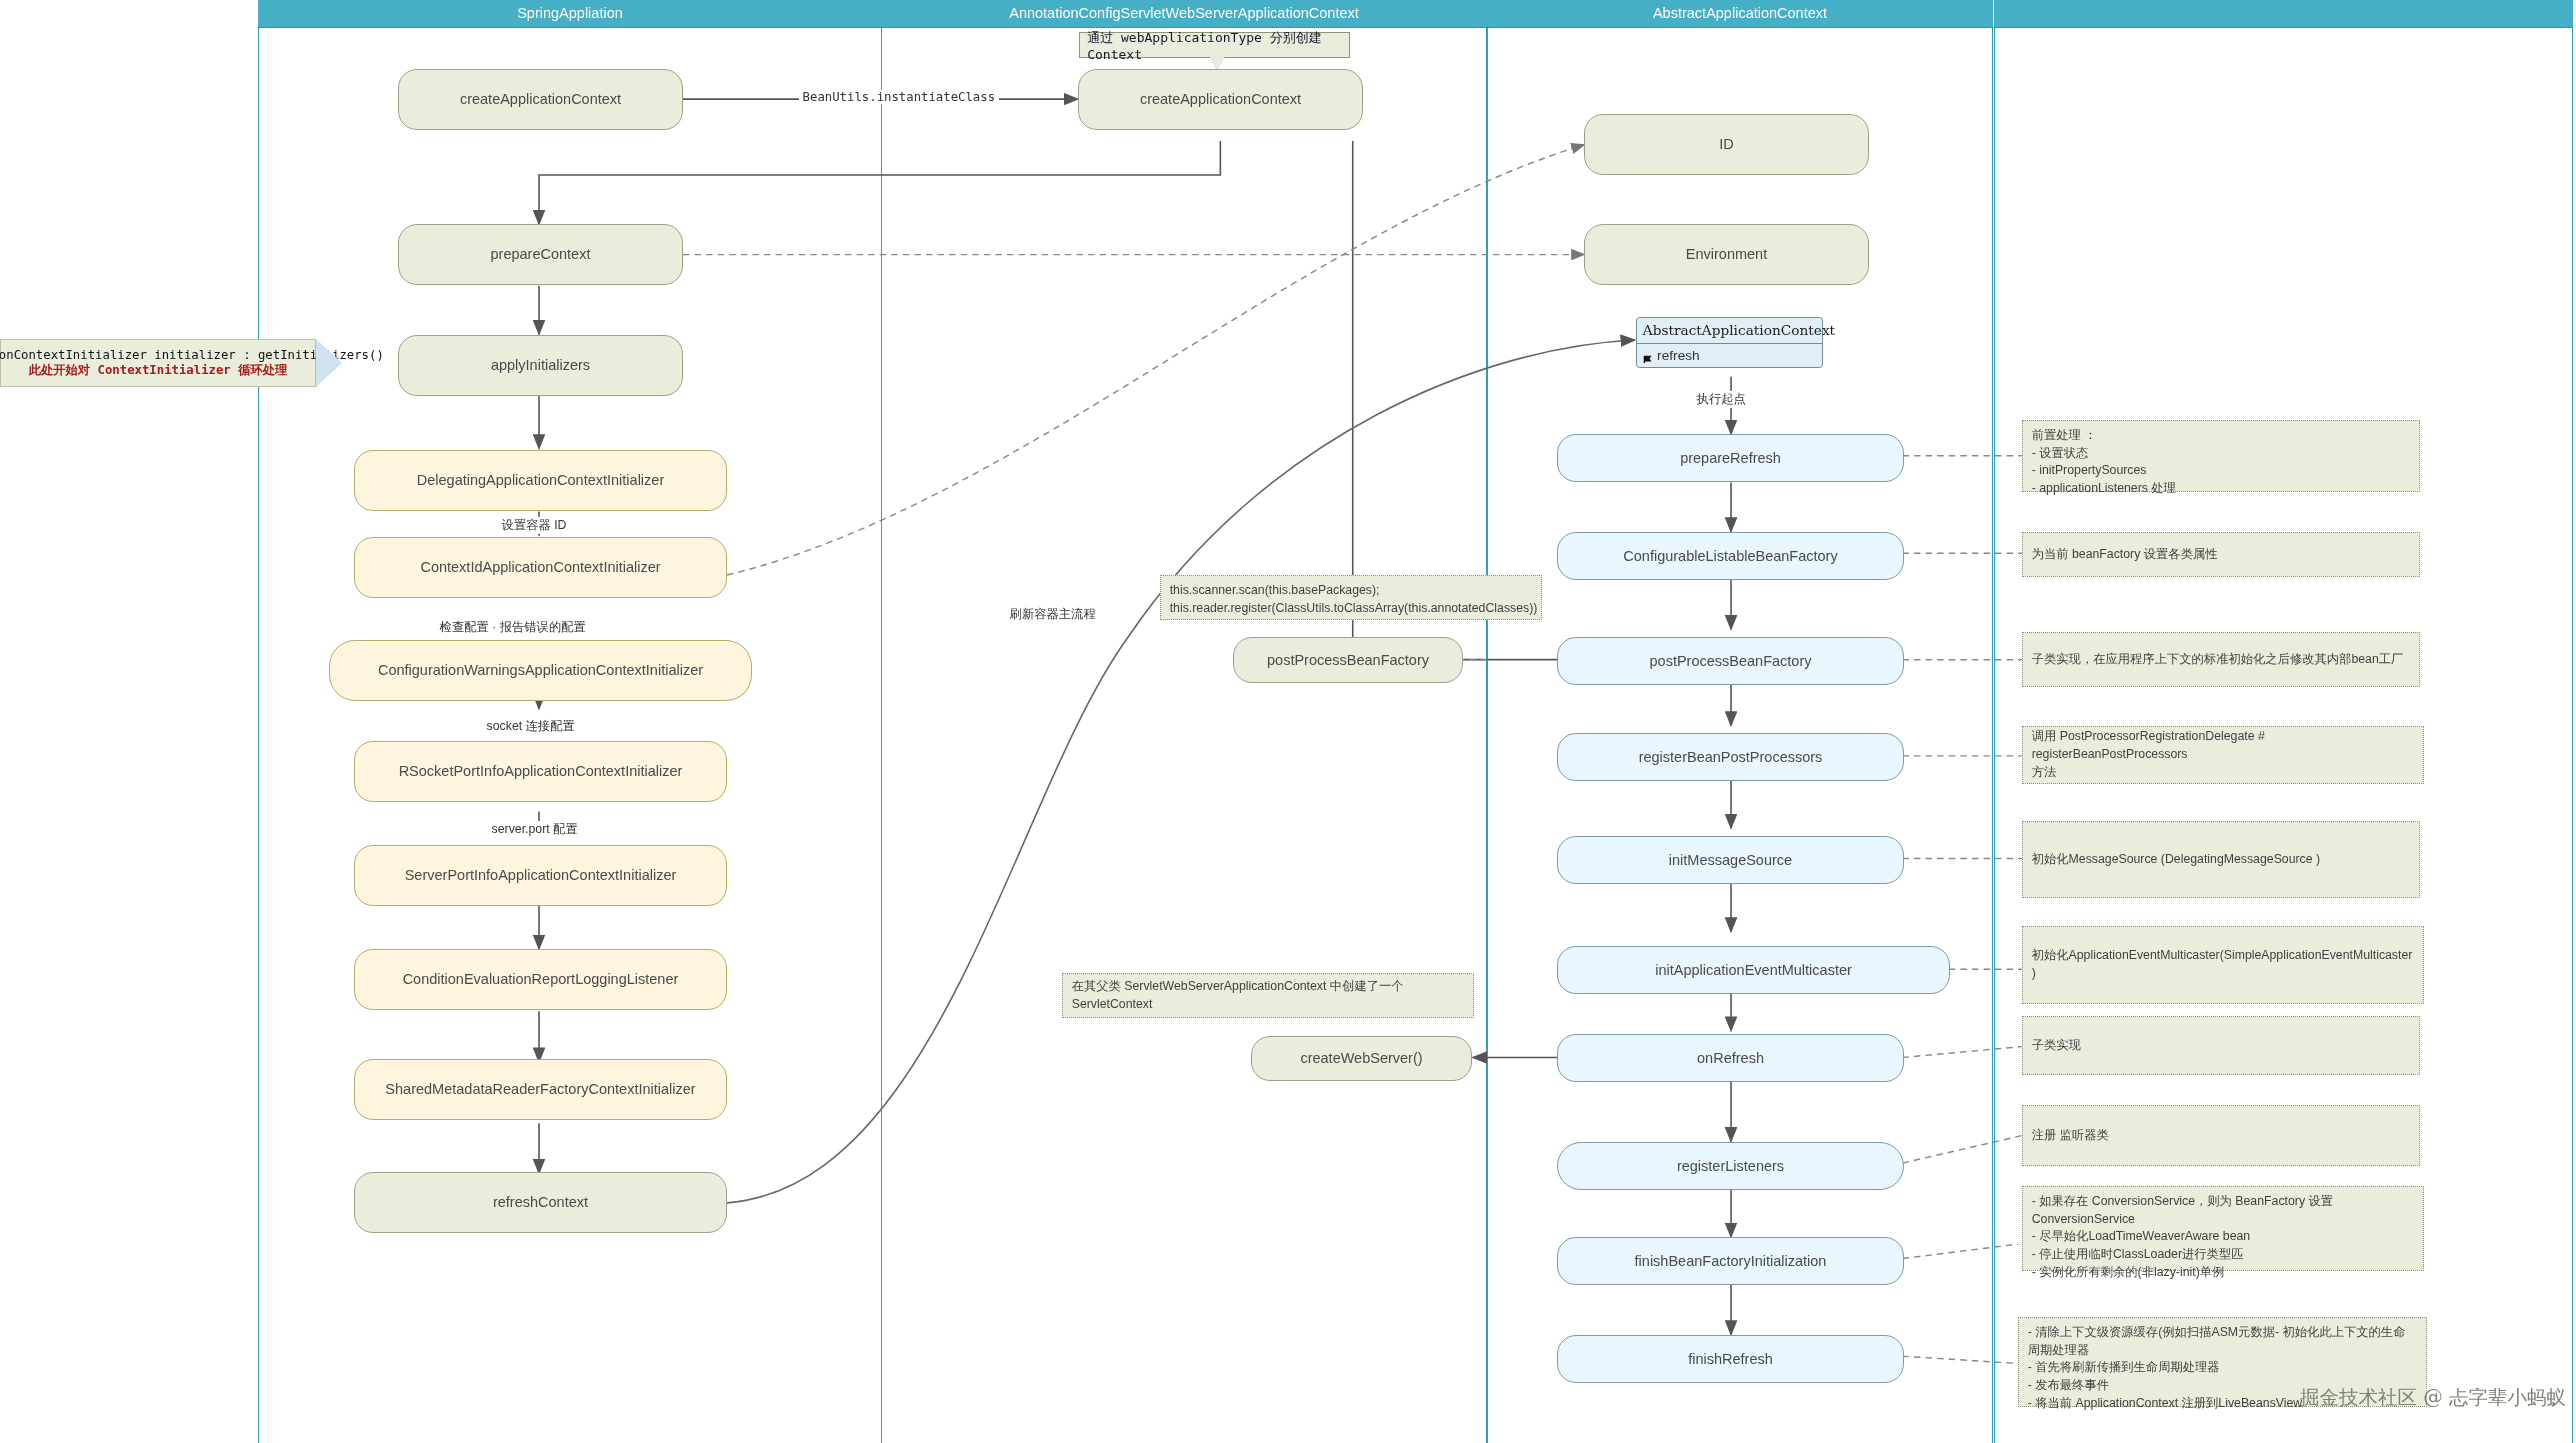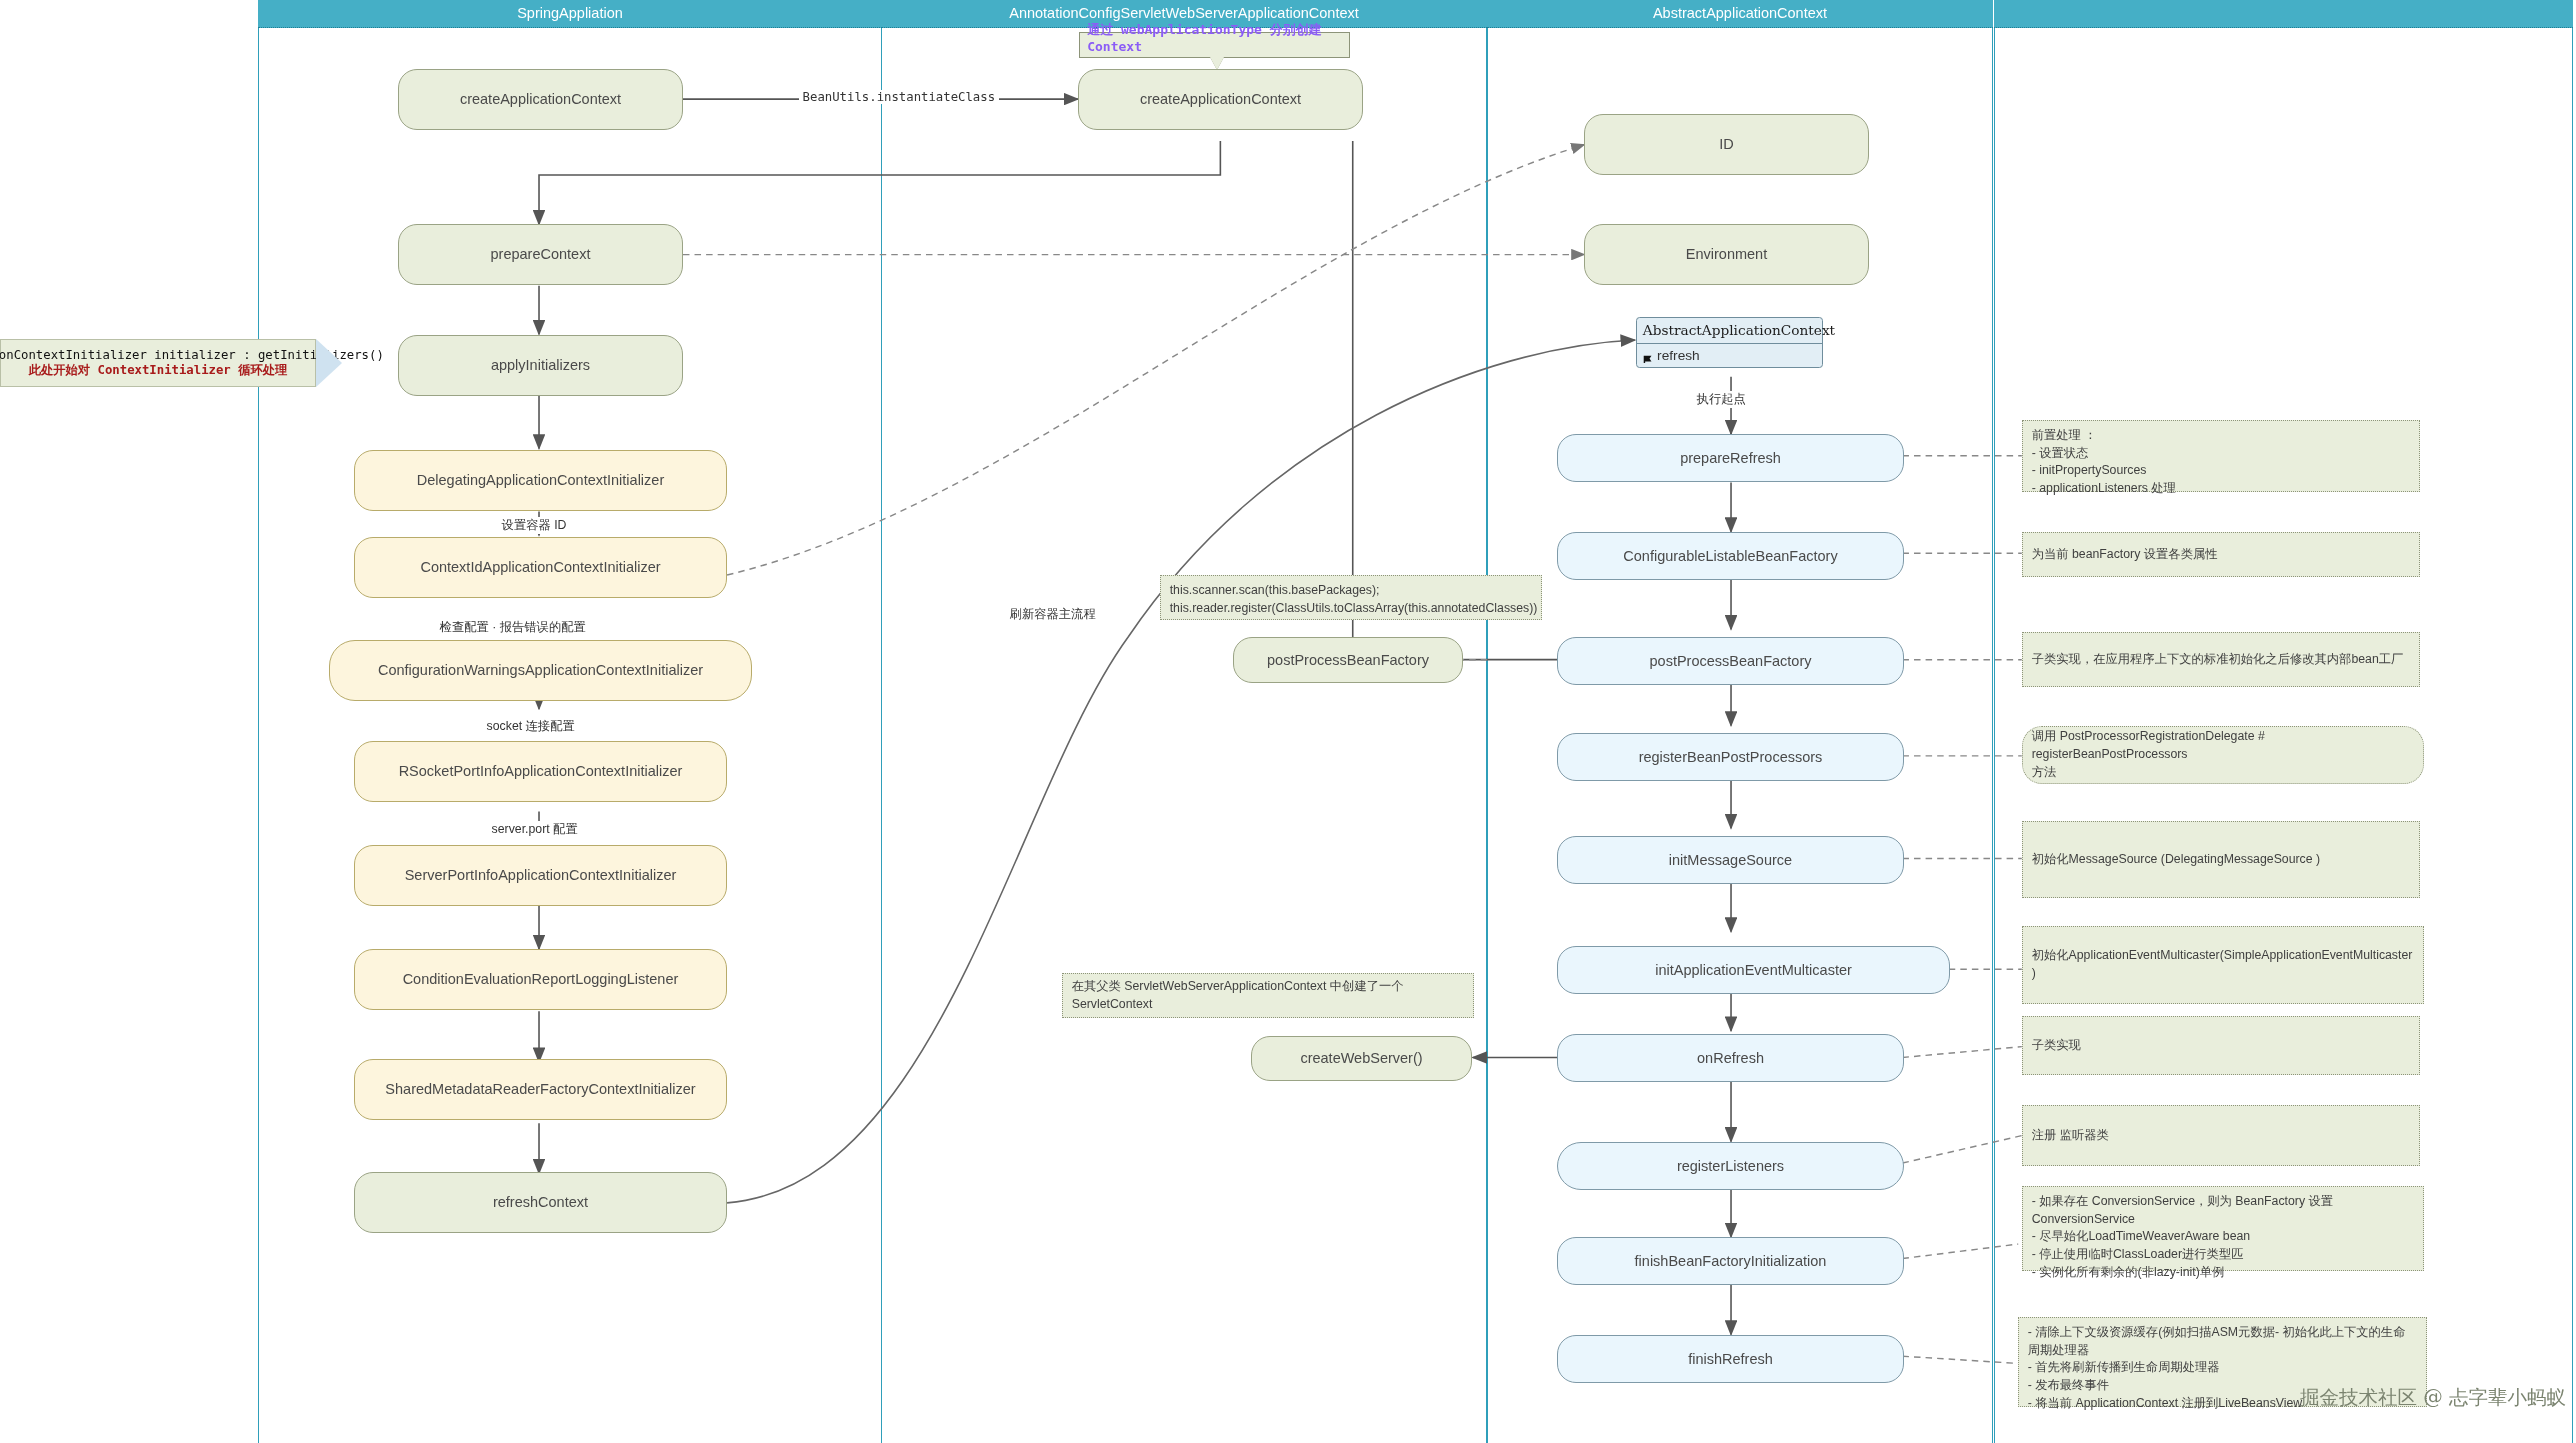--- a/index.html
+++ b/index.html
@@ -17,22 +17,22 @@
   .n-cream{background:#fdf5dd;border:1.1px solid #b8ab6a;}
   .n-blue {background:#eaf6fd;border:1.1px solid #7f9aa8;}
 
   
   .note{position:absolute;box-sizing:border-box;background:#e9eedc;border:1.1px dotted #8d9479;
         font-size:12.3px;color:#3f3f3f;line-height:1.45;padding:5.8px 8.7px;display:flex;align-items:center;white-space:pre-line;}
   .note.top{align-items:flex-start;}
 
   
   .callout{position:absolute;box-sizing:border-box;background:#e9eedc;border:1.1px solid #8d9479;
-           font-size:13px;color:#8b5cf6;display:flex;align-items:flex-end;justify-content:center;
-           font-family:"DejaVu Sans Mono","Liberation Mono",monospace;padding:2.9px 7.2px;font-weight:bold;}
+           font-size:13px;color:#0f172a;display:flex;align-items:center;justify-content:center;
+           font-family:"DejaVu Sans Mono","Liberation Mono",monospace;padding:2.9px 7.2px;}
   .callout-tail{position:absolute;width:0;height:0;border-left:7.2px solid transparent;
            border-right:7.2px solid transparent;border-top:13px solid #e9eedc;
            filter:drop-shadow(0 0.7px 0 #8d9479);}
 
   
   .elabel{position:absolute;font-size:12.3px;color:#333;background:#fff;padding:0 3.6px;white-space:nowrap;}
   .elabel-mono{font-family:"DejaVu Sans Mono","Liberation Mono",monospace;font-size:12.3px;}
 
   
   .classbox{position:absolute;box-sizing:border-box;background:#e2eef5;border:1.1px solid #6f8d9c;border-radius:3.6px;}
@@ -284,21 +284,21 @@
 - 设置状态
 - initPropertySources
 - applicationListeners 处理</span></div>
 
   <div class="note" style="left:2022px;top:532px;width:398px;height:45px;">
     <span>为当前 beanFactory 设置各类属性</span></div>
 
   <div class="note" style="left:2022px;top:632px;width:398px;height:55px;">
     <span>子类实现，在应用程序上下文的标准初始化之后修改其内部bean工厂</span></div>
 
-  <div class="note" style="left:2022px;top:726px;width:402px;height:58px;border-radius:20px;">
+  <div class="note" style="left:2022px;top:726px;width:402px;height:58px;">
     <span>调用 PostProcessorRegistrationDelegate # registerBeanPostProcessors
 方法</span></div>
 
   <div class="note" style="left:2022px;top:821px;width:398px;height:77px;">
     <span>初始化MessageSource (DelegatingMessageSource )</span></div>
 
   <div class="note" style="left:2022px;top:926px;width:402px;height:78px;">
     <span>初始化ApplicationEventMulticaster(SimpleApplicationEventMulticaster )</span></div>
 
   <div class="note" style="left:2022px;top:1016px;width:398px;height:59px;">

